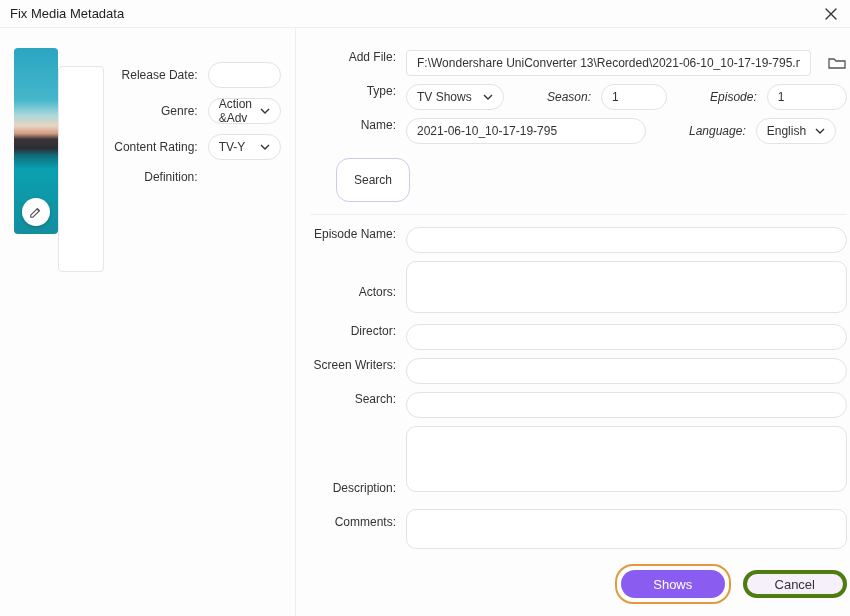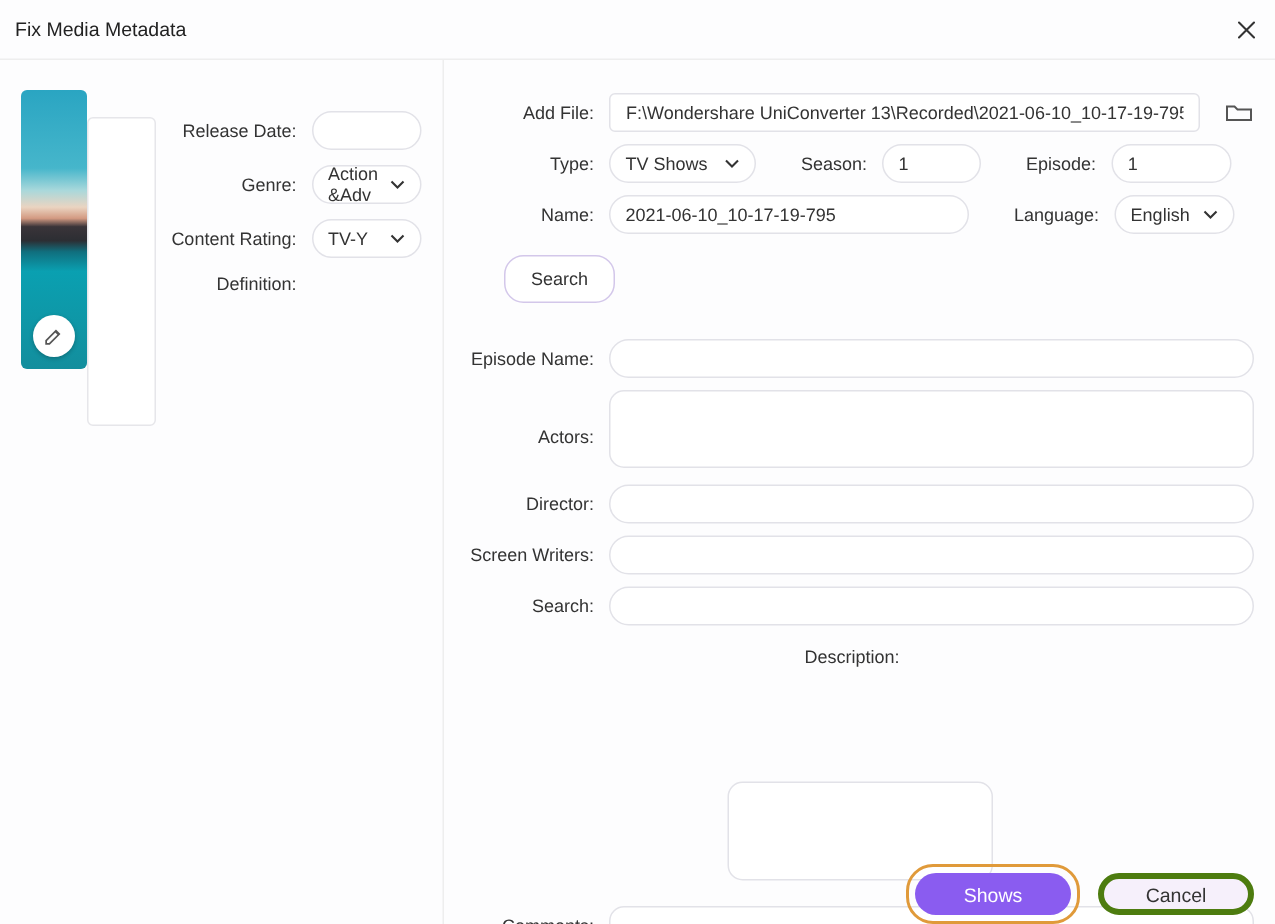--- a/index.html
+++ b/index.html
@@ -10,21 +10,21 @@
     color: #333;
     background: #fdfdfe;
     width: 850px;
     height: 616px;
     overflow: hidden;
   }
   .titlebar {
     display: flex;
     align-items: center;
     justify-content: space-between;
-    height: 40px;
+    height: 28px;
     padding: 0 10px;
     border-bottom: 1px solid #eee;
   }
   .titlebar .title { font-size: 13px; color: #222; }
   .titlebar .close { width: 18px; height: 18px; display: flex; align-items: center; justify-content: center; cursor: pointer; }
   .content { display: flex; height: calc(616px - 28px); }
   .left {
     width: 296px;
     border-right: 1px solid #eee;
     padding: 20px 14px 10px 14px;
@@ -74,30 +74,30 @@
   .text-input, .select {
     width: 100%; height: 26px;
     border: 1px solid #e2e2e8; border-radius: 13px;
     background: #fff; padding: 0 10px; font-size: 12px; color: #333;
     outline: none;
   }
   .select { display:flex; align-items:center; justify-content:space-between; cursor:pointer; }
   .select .chev { flex:0 0 auto; margin-left:8px; }
 
   .right { flex: 1; padding: 22px 14px 14px 14px; display:flex; flex-direction:column; position: relative; }
-  .rf-row { display: flex; align-items: center; margin-bottom: 8px; }
+  .rf-row { display: flex; align-items: flex-start; margin-bottom: 8px; }
   .rf-row > label { flex: 0 0 96px; text-align: right; padding-right: 10px; color:#333; }
   .rf-row .control { flex: 1; }
   .inline-group { display:flex; align-items:center; gap:10px; }
   .inline-group .text-input.short { width: 66px; }
-  .inline-group label.inline { width:auto; flex: none; text-align:right; margin-left: 20px; }
+  .inline-group label.inline { width:auto; flex: none; text-align:right; margin-left: 33px; font-style: italic; }
   .inline-group .select.lang { width: 80px; }
   .search-row { margin: 6px 0 6px 26px; }
   .btn-outline {
-    height: 32px; min-width: 74px;
+    height: 44px; min-width: 74px;
     border: 1px solid #d3c7ea; border-radius: 13px;
     background: #fff; color: #333; font-size: 12px;
     cursor: pointer;
   }
   .divider { height:1px; background:#eee; margin: 6px 0 12px 0; }
   .multi { height: 52px; border-radius: 10px; padding: 6px 10px; resize:none; font-family:inherit; }
   .multi.tall { height: 66px; }
 
   .footer {
     position: absolute; right: 14px; bottom: 12px;
@@ -257,21 +257,21 @@
     <div class="rf-row">
       <label>Screen Writers:</label>
       <div class="control"><input class="text-input" value="" style=""></div>
     </div>
 
     <div class="rf-row">
       <label>Search:</label>
       <div class="control"><input class="text-input" value="" style=""></div>
     </div>
 
-    <div class="rf-row" style="align-items:center;flex-direction:column;">
+    <div class="rf-row" style="align-items:flex-end;">
       <label style="padding-top:6px;">Description:</label>
       <div class="control"><textarea class="text-input multi tall" style=""></textarea></div>
     </div>
 
     <div class="rf-row" style="align-items:flex-start; margin-top:6px;">
       <label style="padding-top:6px;">Comments:</label>
       <div class="control"><textarea class="text-input multi" style="height: 40px;"></textarea></div>
     </div>
 
     <div class="footer">

